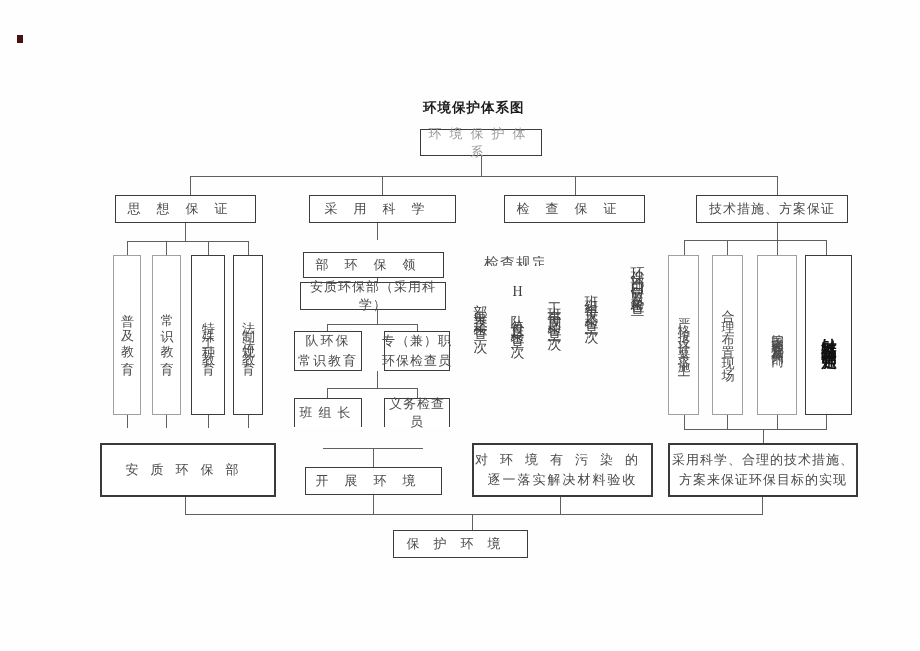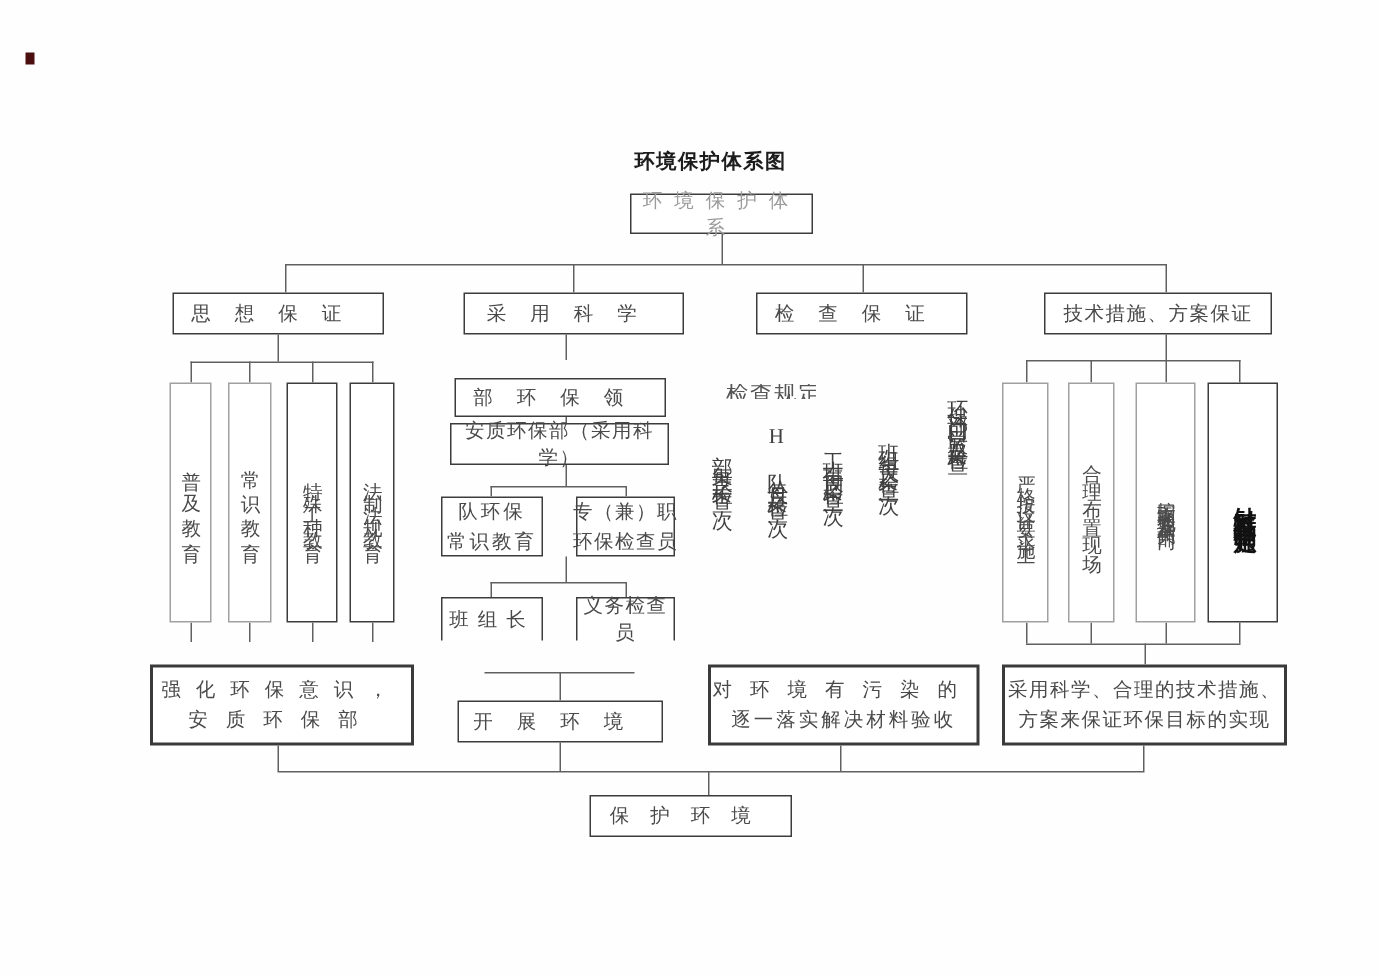--- a/index.html
+++ b/index.html
@@ -187,21 +187,20 @@
     <span class="ls12">合理布置现场</span>
   </div>
   <div class="box b-light vbox" style="left:757px;top:255px;width:40px;height:160px">
     <span class="ls2" style="font-size:12.5px">按国家和地方及相关部门</span>
   </div>
   <div class="box b-dark vbox boldbox" style="left:805px;top:255px;width:47px;height:160px">
     <span class="ls2">针对特殊工种制定强</span>
   </div>
 
   <div class="box thick twolines" style="left:100px;top:443px;width:176px;height:54px">
-    <div class="ls10">强化环保意识，</div>
     <div class="ls12">安质环保部</div>
   </div>
   <div class="box thick twolines" style="left:472px;top:443px;width:181px;height:54px">
     <div class="ls12">对环境有污染的</div>
     <div class="ls2">逐一落实解决材料验收</div>
   </div>
   <div class="box thick twolines" style="left:668px;top:443px;width:190px;height:54px">
     <div class="ls1">采用科学、合理的技术措施、</div>
     <div class="ls1">方案来保证环保目标的实现</div>
   </div>

